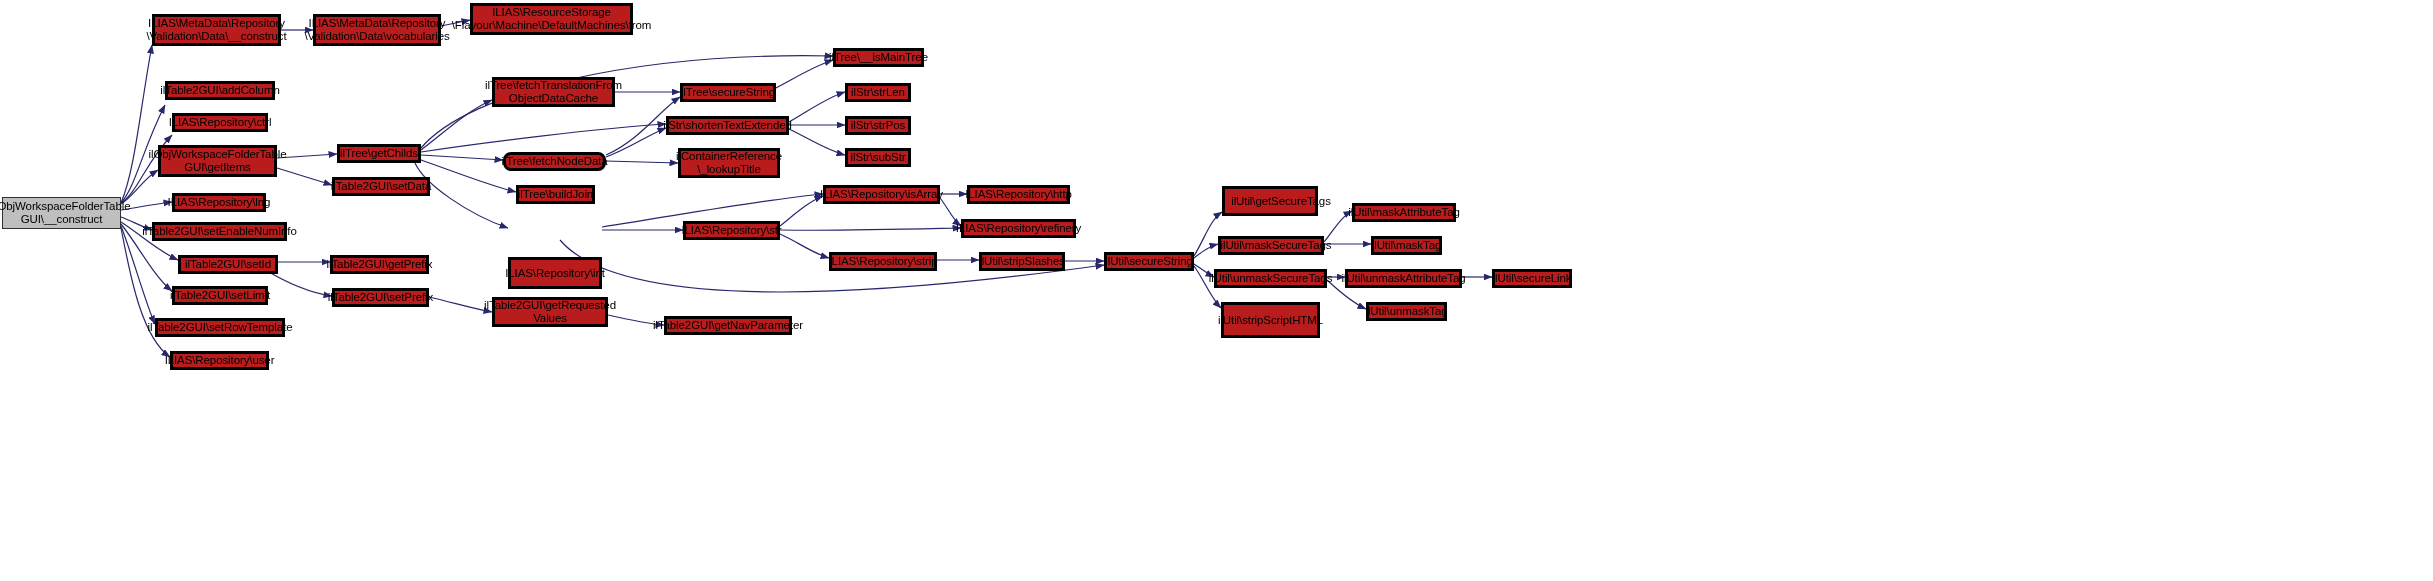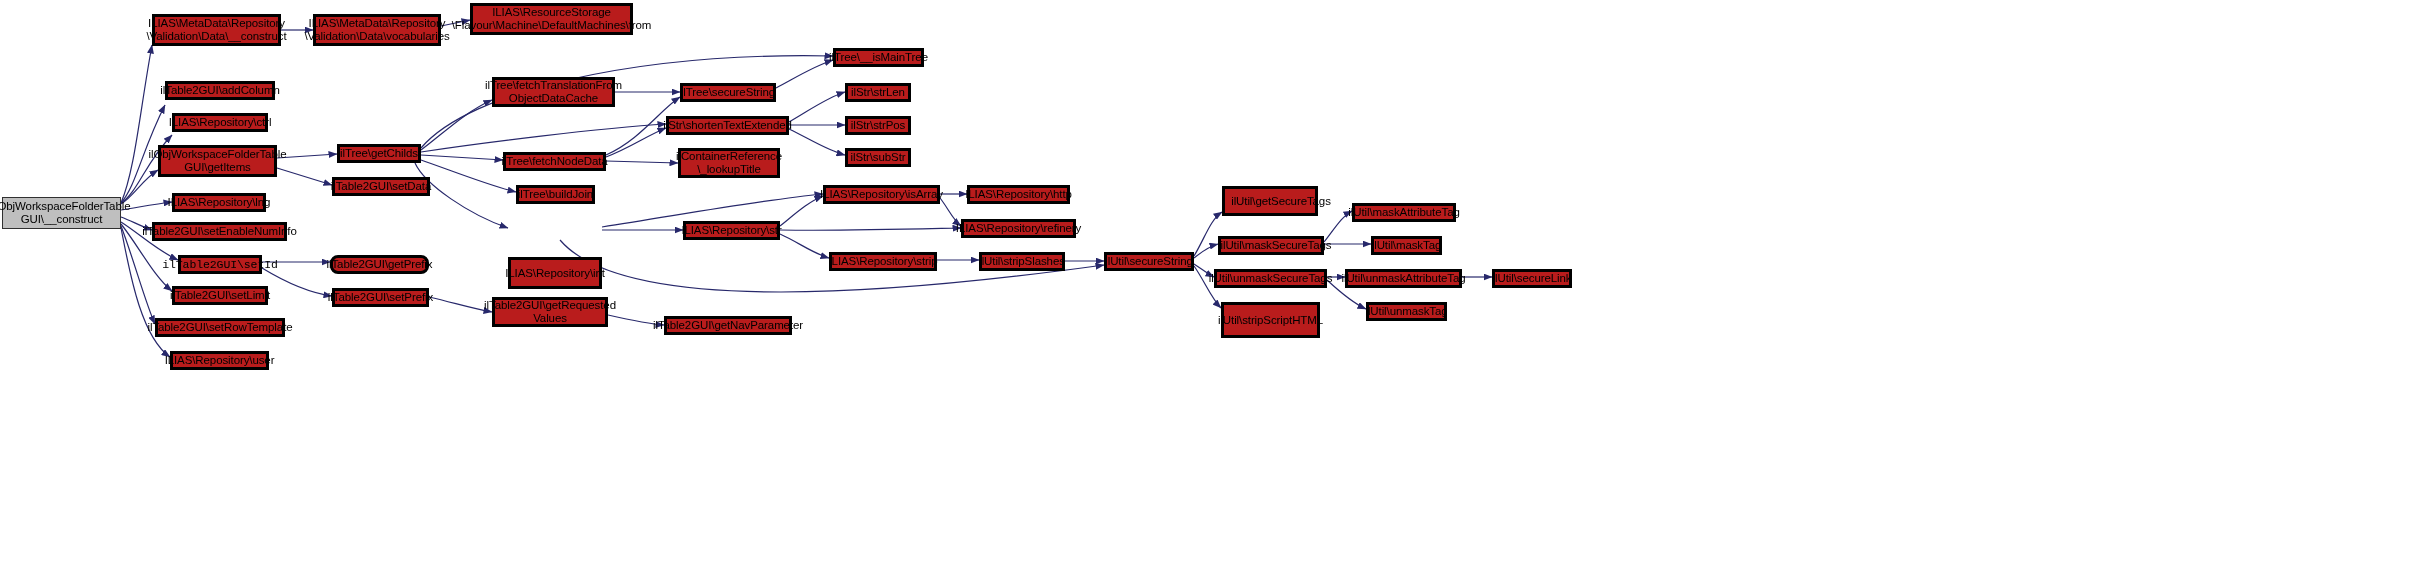--- a/index.html
+++ b/index.html
@@ -117,29 +117,29 @@
       <div class="node" style="left: 313px; top: 14px; width: 128px; height: 32px;">ILIAS\MetaData\Repository
 \Validation\Data\vocabularies</div>
       <div class="node" style="left: 470px; top: 3px; width: 163px; height: 32px;">ILIAS\ResourceStorage
 \Flavour\Machine\DefaultMachines\from</div>
       <div class="node" style="left: 165px; top: 81px; width: 110px; height: 19px;">ilTable2GUI\addColumn</div>
       <div class="node" style="left: 172px; top: 113px; width: 96px; height: 19px;">ILIAS\Repository\ctrl</div>
       <div class="node" style="left: 158px; top: 145px; width: 119px; height: 32px;">ilObjWorkspaceFolderTable
 GUI\getItems</div>
       <div class="node" style="left: 172px; top: 193px; width: 94px; height: 19px;">ILIAS\Repository\lng</div>
       <div class="node" style="left: 152px; top: 222px; width: 135px; height: 19px;">ilTable2GUI\setEnableNumInfo</div>
-      <div class="node" style="left: 178px; top: 255px; width: 84px; height: 19px; font-family: Liberation Mono, monospace;">ilTable2GUI\setId</div>
+      <div class="node" style="left: 178px; top: 255px; width: 100px; height: 19px;">ilTable2GUI\setId</div>
       <div class="node" style="left: 172px; top: 286px; width: 96px; height: 19px;">ilTable2GUI\setLimit</div>
       <div class="node" style="left: 155px; top: 318px; width: 130px; height: 19px;">ilTable2GUI\setRowTemplate</div>
       <div class="node" style="left: 170px; top: 351px; width: 99px; height: 19px;">ILIAS\Repository\user</div>
       <div class="node" style="left: 337px; top: 144px; width: 84px; height: 19px;">ilTree\getChilds</div>
       <div class="node" style="left: 332px; top: 177px; width: 98px; height: 19px;">ilTable2GUI\setData</div>
       <div class="node" style="left: 492px; top: 77px; width: 123px; height: 30px;">ilTree\fetchTranslationFrom
 ObjectDataCache</div>
-      <div class="node" style="left: 503px; top: 152px; width: 103px; height: 19px;">ilTree\fetchNodeData</div>
+      <div class="node" style="left: 503px; top: 152px; width: 103px; height: 19px; border-radius: 8px;">ilTree\fetchNodeData</div>
       <div class="node" style="left: 516px; top: 185px; width: 79px; height: 19px;">ilTree\buildJoin</div>
       <div class="node" style="left: 508px; top: 221px; width: 94px; height: 32px; margin-top: 36px;">ILIAS\Repository\int</div>
       <div class="node" style="left: 680px; top: 83px; width: 96px; height: 19px;">ilTree\secureString</div>
       <div class="node" style="left: 666px; top: 116px; width: 123px; height: 19px;">ilStr\shortenTextExtended</div>
       <div class="node" style="left: 678px; top: 148px; width: 102px; height: 30px;">ilContainerReference
 \_lookupTitle</div>
       <div class="node" style="left: 683px; top: 221px; width: 97px; height: 19px;">ILIAS\Repository\str</div>
       <div class="node" style="left: 833px; top: 48px; width: 91px; height: 19px;">ilTree\__isMainTree</div>
       <div class="node" style="left: 845px; top: 83px; width: 66px; height: 19px;">ilStr\strLen</div>
       <div class="node" style="left: 845px; top: 116px; width: 66px; height: 19px;">ilStr\strPos</div>
@@ -152,19 +152,19 @@
       <div class="node" style="left: 1104px; top: 252px; width: 90px; height: 19px;">ilUtil\secureString</div>
       <div class="node" style="left: 1222px; top: 186px; width: 96px; height: 30px; padding-left: 24px;">ilUtil\getSecureTags</div>
       <div class="node" style="left: 1218px; top: 236px; width: 106px; height: 19px; padding-left: 12px;">ilUtil\maskSecureTags</div>
       <div class="node" style="left: 1214px; top: 269px; width: 113px; height: 19px;">ilUtil\unmaskSecureTags</div>
       <div class="node" style="left: 1221px; top: 302px; width: 99px; height: 36px;">ilUtil\stripScriptHTML</div>
       <div class="node" style="left: 1352px; top: 203px; width: 104px; height: 19px;">ilUtil\maskAttributeTag</div>
       <div class="node" style="left: 1371px; top: 236px; width: 71px; height: 19px;">ilUtil\maskTag</div>
       <div class="node" style="left: 1345px; top: 269px; width: 117px; height: 19px;">ilUtil\unmaskAttributeTag</div>
       <div class="node" style="left: 1366px; top: 302px; width: 81px; height: 19px;">ilUtil\unmaskTag</div>
       <div class="node" style="left: 1492px; top: 269px; width: 80px; height: 19px;">ilUtil\secureLink</div>
-      <div class="node" style="left: 330px; top: 255px; width: 99px; height: 19px; border-radius: 8px;">ilTable2GUI\getPrefix</div>
+      <div class="node" style="left: 330px; top: 255px; width: 99px; height: 19px;">ilTable2GUI\getPrefix</div>
       <div class="node" style="left: 332px; top: 288px; width: 97px; height: 19px;">ilTable2GUI\setPrefix</div>
       <div class="node" style="left: 492px; top: 297px; width: 116px; height: 30px;">ilTable2GUI\getRequested
 Values</div>
       <div class="node" style="left: 664px; top: 316px; width: 128px; height: 19px;">ilTable2GUI\getNavParameter</div>
     </div>
 </div>
 
 </body></html>

